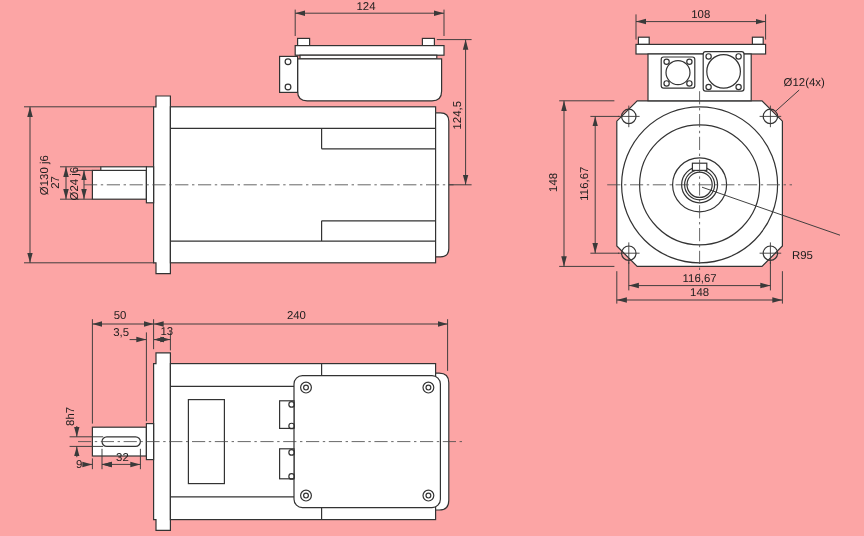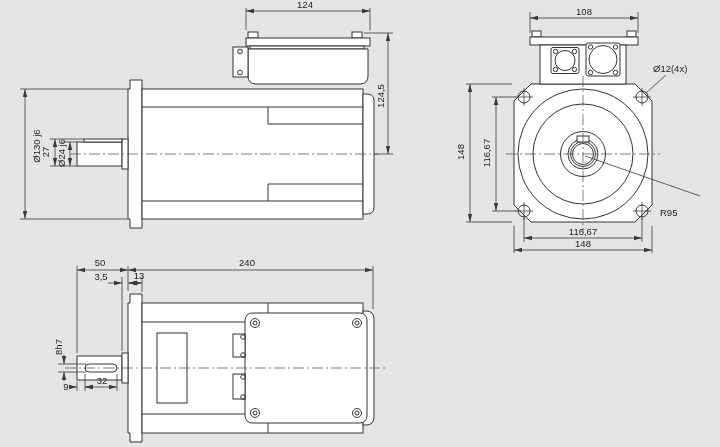--- a/index.html
+++ b/index.html
@@ -1,16 +1,16 @@
 <!DOCTYPE html>
 <html><head>
 <meta charset="utf-8">
 <style>
   html,body{margin:0;padding:0;background:#ffffff;}
-  .canvas{width:720px;height:447px;background:#e5e5e5;position:relative;overflow:hidden;}
+  .canvas{width:720px;height:447px;background:#fca5a5;position:relative;overflow:hidden;}
   svg{display:block;font-family:"Liberation Sans", sans-serif;}
   .geo{stroke:#333333;stroke-width:1;fill:none;}
   .geow{stroke:#333333;stroke-width:1;fill:#ffffff;}
   .thin{stroke:#3a3a3a;stroke-width:0.75;fill:none;}
   .cl{stroke:#4a4a4a;stroke-width:0.7;fill:none;stroke-dasharray:11 3 2 3;}
   .dim{stroke:#3a3a3a;stroke-width:0.8;fill:none;}
   text{font-size:9.5px;fill:#1d1d1d;}
   .mid{text-anchor:middle;}
 </style>
 </head>

